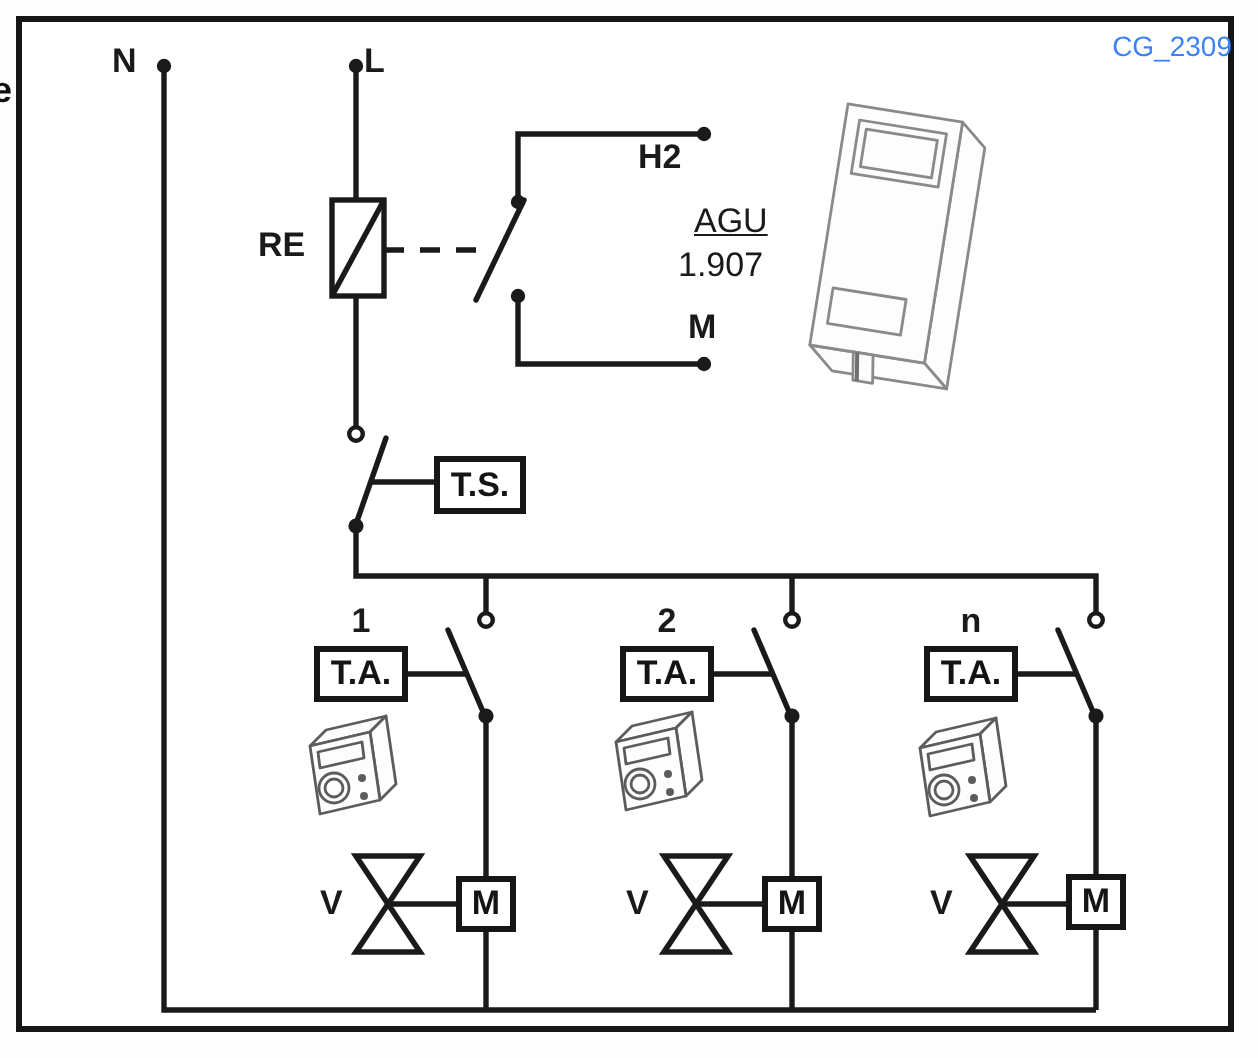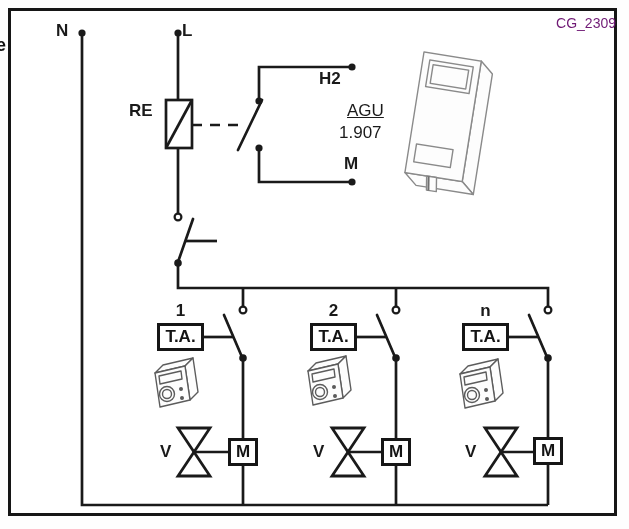--- a/index.html
+++ b/index.html
@@ -7,21 +7,21 @@
     position:relative;width:629px;height:529px;background:#fefefe;
     font-family:"Liberation Sans",sans-serif;color:#141414;overflow:hidden;
   }
   .frame{
     position:absolute;left:8px;top:8px;width:609px;height:508px;
     border:3px solid #161616;background:#fff;box-sizing:border-box;
   }
   .lbl{position:absolute;font-size:17px;font-weight:600;color:#1a1a1a;white-space:nowrap;line-height:1;}
   .lbl.thin{font-weight:400;}
   .figid{position:absolute;left:540px;top:15px;width:76px;text-align:right;
-    font-size:14px;font-weight:400;color:#701a75;}
+    font-size:14px;font-weight:400;color:#3b82f6;}
   .box{
     position:absolute;box-sizing:border-box;border:3px solid #161616;background:#fff;
     display:flex;align-items:center;justify-content:center;
     font-size:17px;font-weight:600;color:#141414;
   }
   .num{position:absolute;width:47px;text-align:center;font-size:17px;font-weight:600;color:#1a1a1a;}
   svg{position:absolute;left:0;top:0;}
   .edgefrag{position:absolute;left:-4px;top:35px;font-size:18px;font-weight:600;color:#111;}
 </style>
 </head>
@@ -139,26 +139,27 @@
         <circle cx="29" cy="41" r="1.3" fill="#5c5c5c"></circle>
       </g>
     </defs>
     <use href="#thermo" x="153" y="357"></use>
     <use href="#thermo" x="306" y="355"></use>
     <use href="#thermo" x="458" y="358"></use>
   </svg>
 
   <span class="lbl" style="left:56px;top:22px;">N</span>
   <span class="lbl" style="left:182px;top:22px;">L</span>
-  <span class="lbl" style="left:129px;top:102px;text-align:right;">RE</span>
+  <span class="lbl" style="left:129px;top:114px;text-align:right;">RE</span>
   <span class="lbl" style="left:319px;top:70px;">H2</span>
   <span class="lbl thin" style="left:347px;top:102px;text-decoration:underline;">AGU</span>
   <span class="lbl thin" style="left:339px;top:124px;">1.907</span>
   <span class="lbl" style="left:344px;top:155px;">M</span>
 
+  <div class="box" style="left:217px;top:228px;width:46px;height:29px;">T.S.</div>
 
   <span class="num" style="left:157px;top:301px;">1</span>
   <div class="box" style="left:157px;top:323px;width:47px;height:28px;">T.A.</div>
   <span class="lbl" style="left:160px;top:443px;">V</span>
   <div class="box" style="left:228px;top:438px;width:30px;height:28px;">M</div>
 
   <span class="num" style="left:310px;top:301px;">2</span>
   <div class="box" style="left:310px;top:323px;width:47px;height:28px;">T.A.</div>
   <span class="lbl" style="left:313px;top:443px;">V</span>
   <div class="box" style="left:381px;top:438px;width:30px;height:28px;">M</div>

